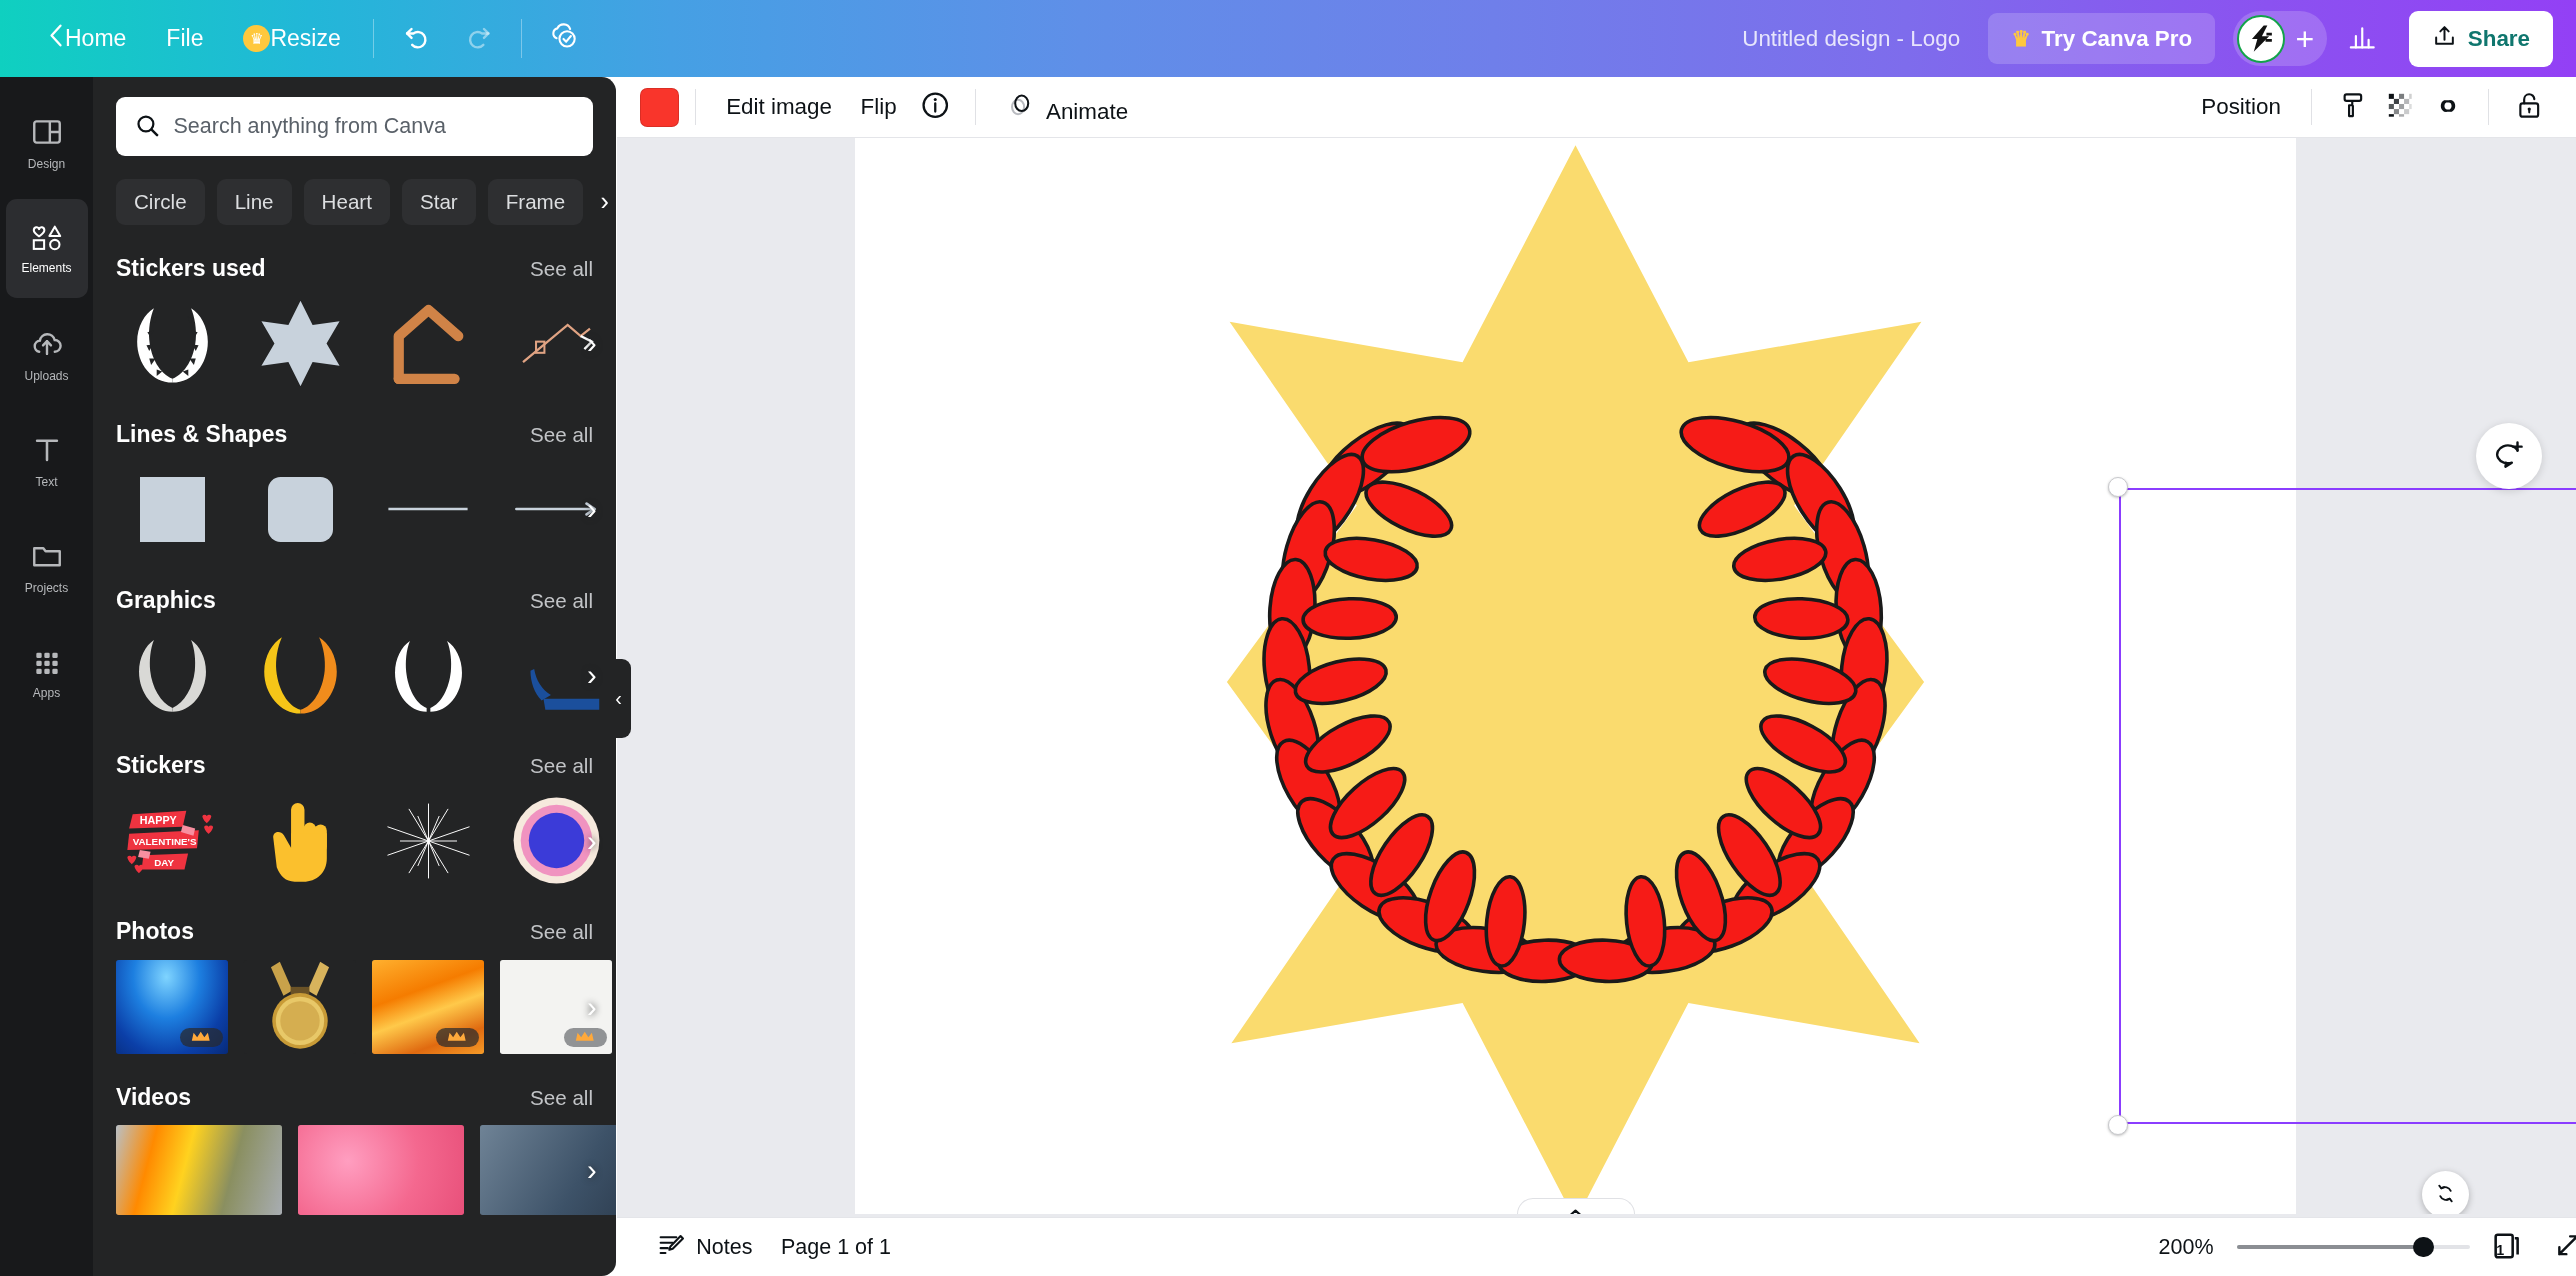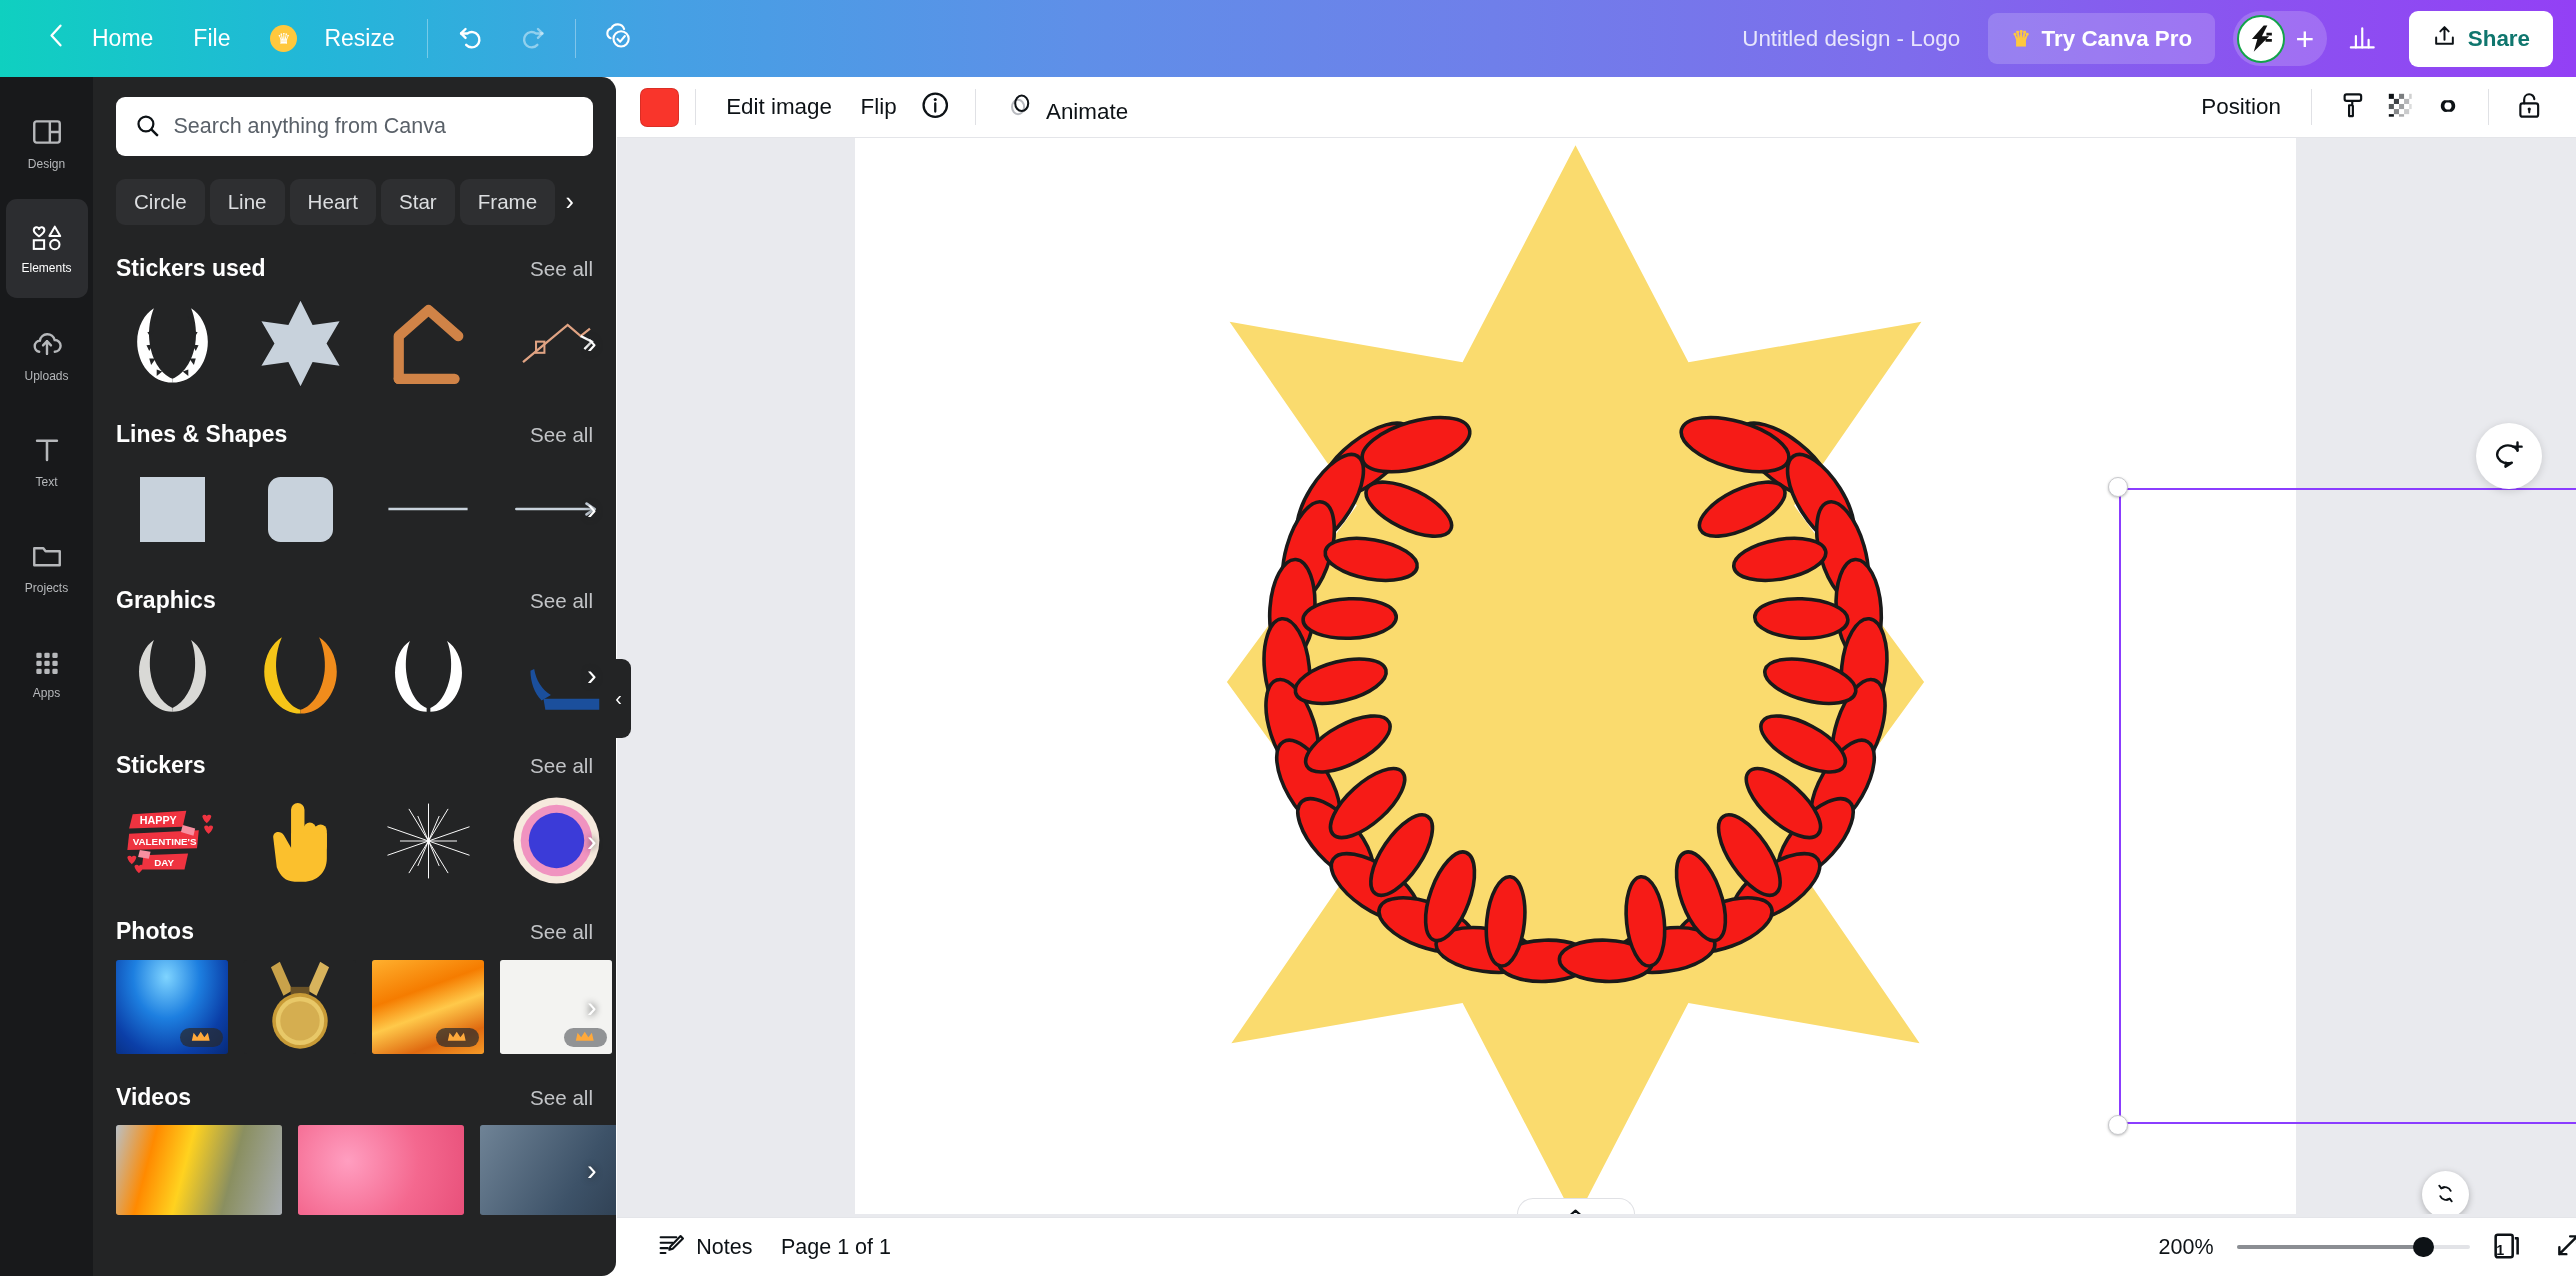--- a/index.html
+++ b/index.html
@@ -11,21 +11,21 @@
   #app { position: relative; width: 2576px; height: 1276px; }
 
   
   .header {
     position: absolute; left: 0; top: 0; width: 2576px; height: 77px;
     background: linear-gradient(90deg,#0fd0c0 0%,#22b7d8 12%,#45a0e4 26%,#5f8fe8 42%,#6f7fea 58%,#7e6cec 74%,#8b52f0 88%,#9340f5 100%);
     display: flex; align-items: center; z-index: 60;
   }
   .hdr-left { display: flex; align-items: center; padding-left: 27px; gap: 0; }
   .hdr-btn {
-    display: flex; align-items: center; gap: 27px;
+    display: flex; align-items: center; gap: 0;
     color: #fff; font-size: 23px; padding: 10.8px 20px;
     border-radius: 9px; cursor: pointer; white-space: nowrap;
   }
   .hdr-icon-btn {
     width: 50px; height: 50px; display: flex; align-items: center; justify-content: center;
     border-radius: 9px; cursor: pointer; margin: 0 5.4px;
   }
   .hdr-divider { width: 0.9px; height: 39px; background: rgba(255,255,255,.35); margin: 0 12.5px; }
   .crown { font-size: 21.5px; color: #ffc83d; }
   .crown-badge {
@@ -72,21 +72,21 @@
   .search-wrap { padding: 20px 23px 0 23px; }
   .search-box {
     display:flex; align-items:center; gap: 12.5px; background:#fff; border-radius: 9px;
     height: 59px; padding: 0 18px;
   }
   .search-box input {
     border: none; outline: none; font-size: 21.5px; font-family: inherit; color:#0d1216;
     width: 100%; background: transparent;
   }
   .search-box input::placeholder { color: #5a6169; }
-  .chips { display:flex; gap: 5px; padding: 23px 0 0 23px; align-items:center; }
+  .chips { display:flex; gap: 12px; padding: 23px 0 0 23px; align-items:center; }
   .chip {
     background: #2e2f31; color: #dcdee0; font-size: 20.6px; padding: 10.8px 18px;
     border-radius: 9px; cursor:pointer; white-space: nowrap;
   }
   .chip-next { color:#fff; font-size: 25px; padding-left: 5.4px; cursor: pointer; }
 
   .sec { padding: 0 23px; margin-top: 30.5px; }
   .sec-head { display:flex; align-items:baseline; justify-content:space-between; margin-bottom: 14.3px; }
   .sec-title { color:#fff; font-size: 23px; font-weight: 700; }
   .see-all { color:#c2c4c7; font-size: 20.6px; cursor:pointer; }

